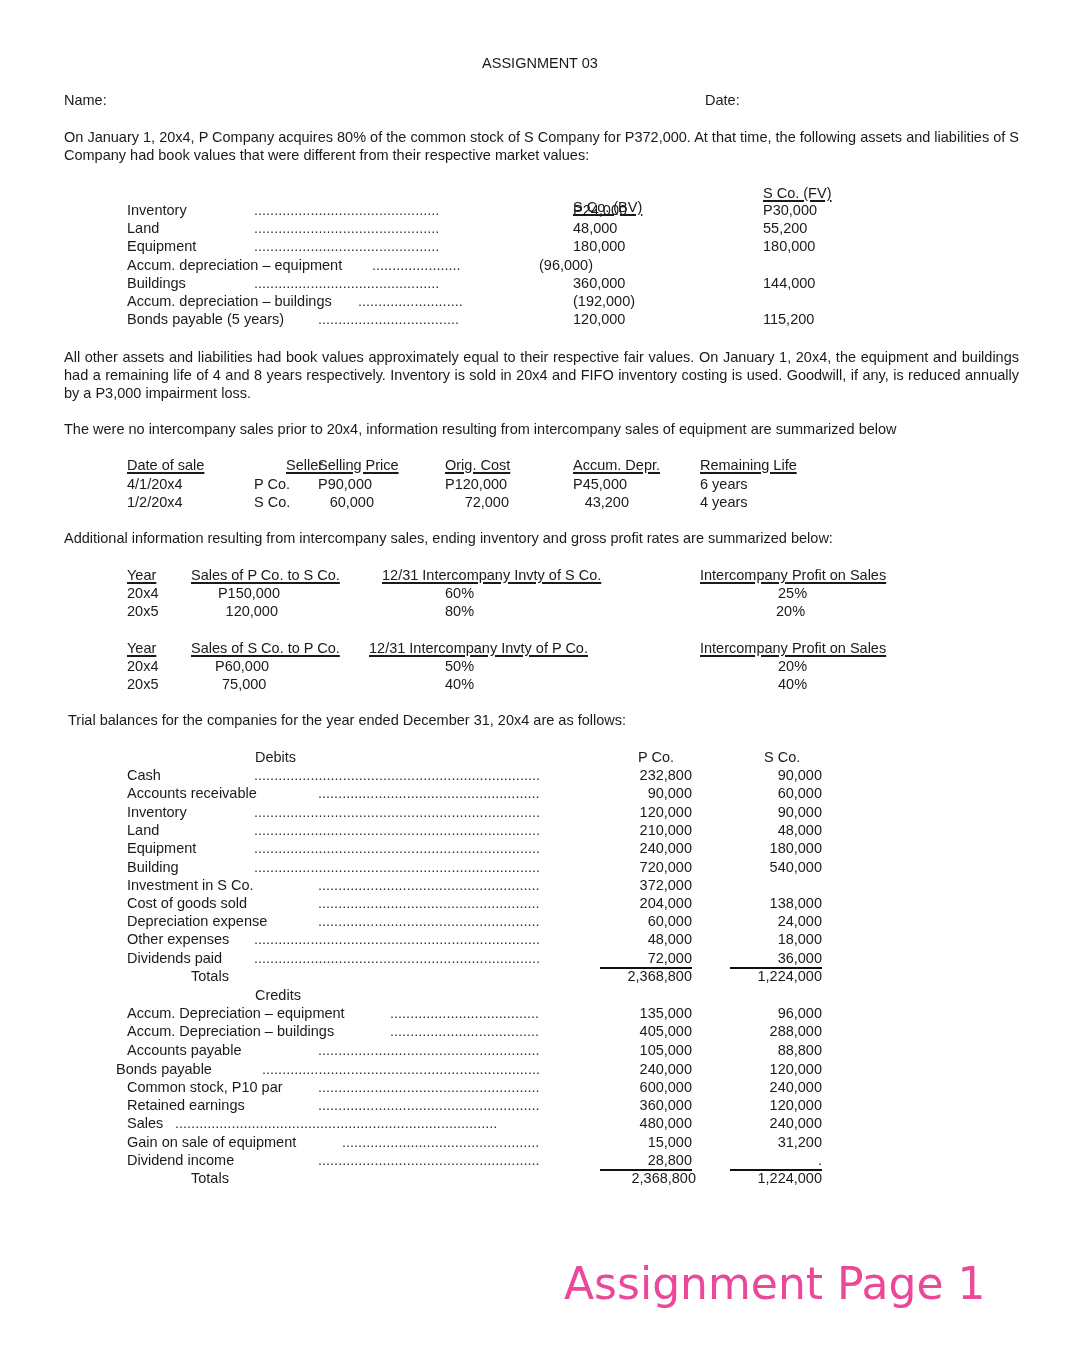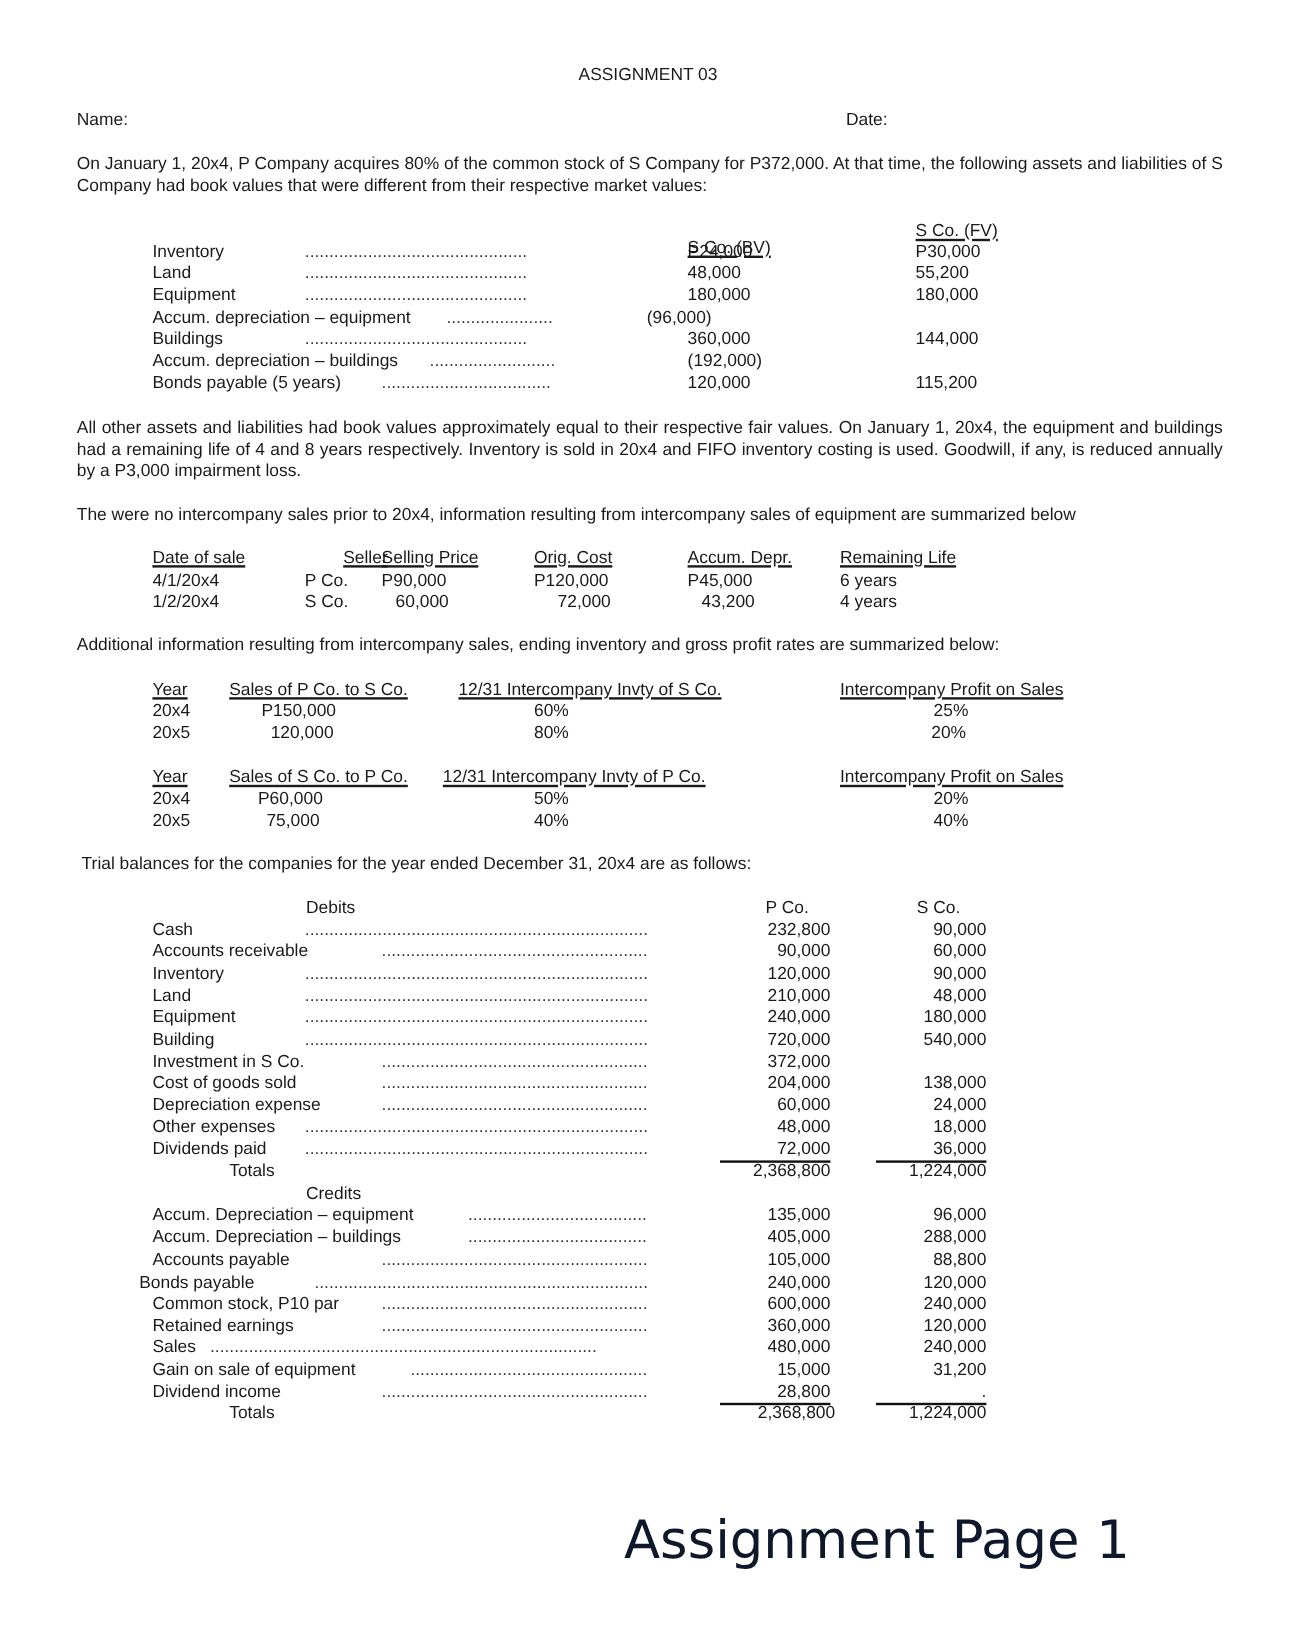--- a/index.html
+++ b/index.html
@@ -5,21 +5,21 @@
   html, body { margin:0; padding:0; background:#ffffff; }
   body { width:1080px; height:1357px; position:relative; overflow:hidden;
          font-family:"Liberation Sans", "DejaVu Sans", sans-serif; color:#1a1a1a; font-size:14.5px; }
   .abs { position:absolute; white-space:nowrap; }
   .title { left:0; width:1080px; text-align:center; top:55px; font-size:14.5px; }
   .para { position:absolute; left:64px; width:955px; line-height:18px; text-align:justify; font-size:14.5px; }
   .u { text-decoration:underline; text-decoration-thickness:2px; text-underline-offset:2px; }
   .r { text-align:right; }
   .dots { color:#333; letter-spacing:0px; overflow:hidden; }
   .uline { border-bottom:2px solid #111; }
-  .red { color:#0f172a; font-size:44px; font-family:"DejaVu Sans", sans-serif; }
+  .red { color:#ec4899; font-size:44px; font-family:"DejaVu Sans", sans-serif;margin-left:44px; }
 </style>
 </head>
 <body>
 
 <div class="abs title">ASSIGNMENT 03</div>
 <div class="abs" style="left:64px; top:92px;">Name:</div>
 <div class="abs" style="left:705px; top:92px;">Date:</div>
 
 <div class="para" style="top:128px;">On January 1, 20x4, P Company acquires 80% of the common stock of S Company for P372,000.  At that time, the following assets and liabilities of S Company had book values that were different from their respective market values:</div>
 

